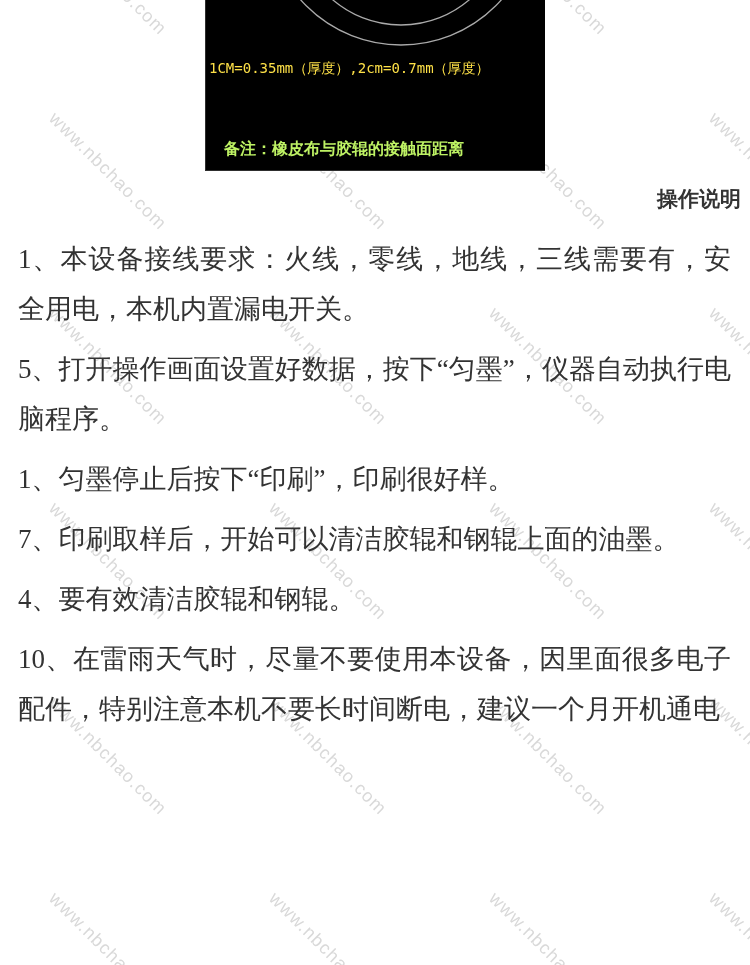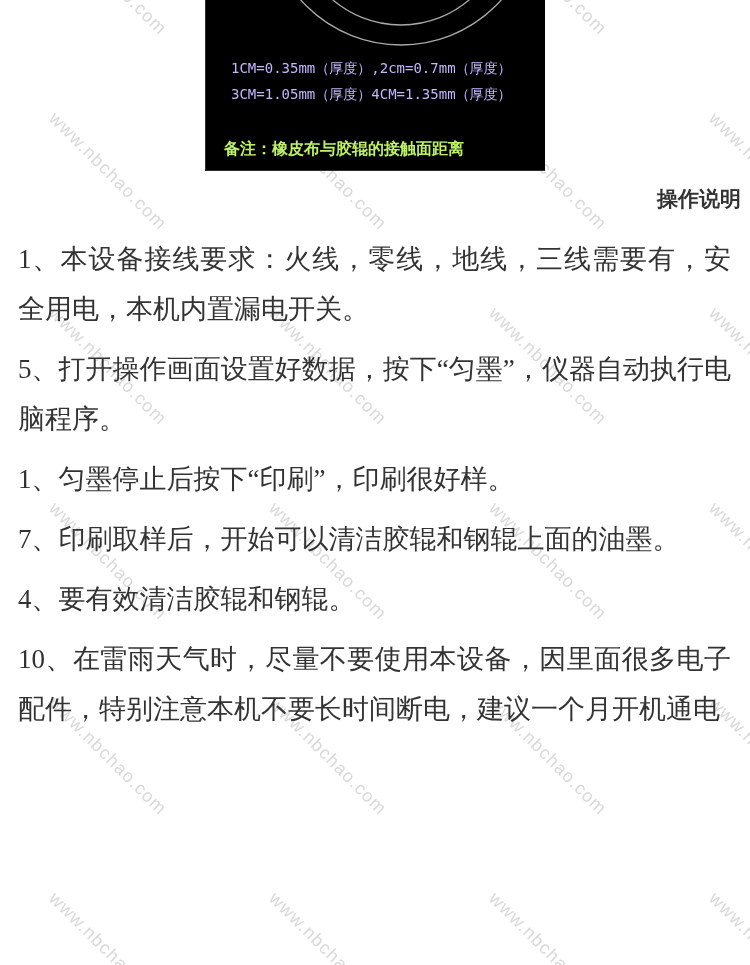--- a/index.html
+++ b/index.html
@@ -34,24 +34,24 @@
     left: 205px; top: 0;
     width: 340px; height: 171px;
     background: #000000;
     z-index: 2;
     border-left: 1px solid #2e2e2e;
     border-bottom: 1px solid #2e2e2e;
   }
   .diagram svg { position: absolute; left: 0; top: 0; }
   .dline {
     position: absolute;
-    left: 25px;
+    left: 3px;
     font-family: "DejaVu Sans Mono", monospace;
     font-size: 14px;
-    color: #c4b5fd;
+    color: #fde047;
     white-space: nowrap;
   }
   .dline-0 { top: 60px; }
   .dline-1 { top: 86px; }
   .dline-2 { top: 111px; }
   .dnote {
     position: absolute;
     left: 18px; top: 139px;
     font-family: "Liberation Sans", sans-serif;
     font-weight: bold;
@@ -103,21 +103,20 @@
     <i class="wm" style="left: 492px; top: 885px; color: rgb(217, 217, 217);">www.nbchao.com</i>
     <i class="wm" style="left: 712px; top: 885px; color: rgb(217, 217, 217);">www.nbchao.com</i>
   </div>
 
   <div class="diagram" style="background: rgb(0, 0, 0);">
     <svg width="340" height="52" viewBox="0 0 340 52">
       <circle cx="195" cy="-80" r="105" fill="none" stroke="#aaaaaa" stroke-width="1.3"></circle>
       <circle cx="195" cy="-89" r="134" fill="none" stroke="#aaaaaa" stroke-width="1.3"></circle>
     </svg>
     <div class="dline dline-0">1CM=0.35mm（厚度）,2cm=0.7mm（厚度）</div>
-    <div class="dline dline-1">3CM=1.05mm（厚度）4CM=1.35mm（厚度）</div>
     <div class="dnote">备注：橡皮布与胶辊的接触面距离</div>
   </div>
 
   <div class="content">
     <div class="heading">操作说明</div>
     <p class="item">1、本设备接线要求：火线，零线，地线，三线需要有，安全用电，本机内置漏电开关。</p>
     <p class="item">5、打开操作画面设置好数据，按下“匀墨”，仪器自动执行电脑程序。</p>
     <p class="item">1、匀墨停止后按下“印刷”，印刷很好样。</p>
     <p class="item">7、印刷取样后，开始可以清洁胶辊和钢辊上面的油墨。</p>
     <p class="item">4、要有效清洁胶辊和钢辊。</p>

